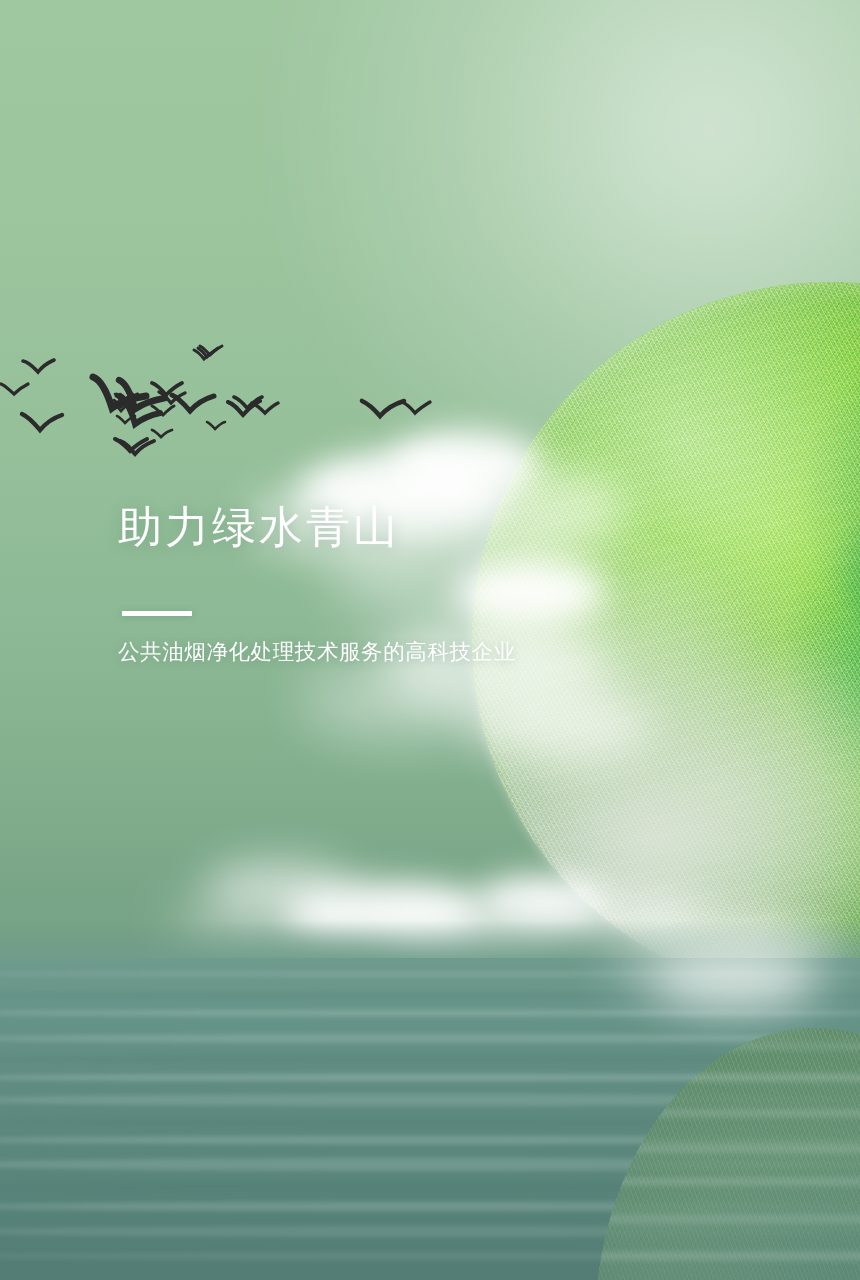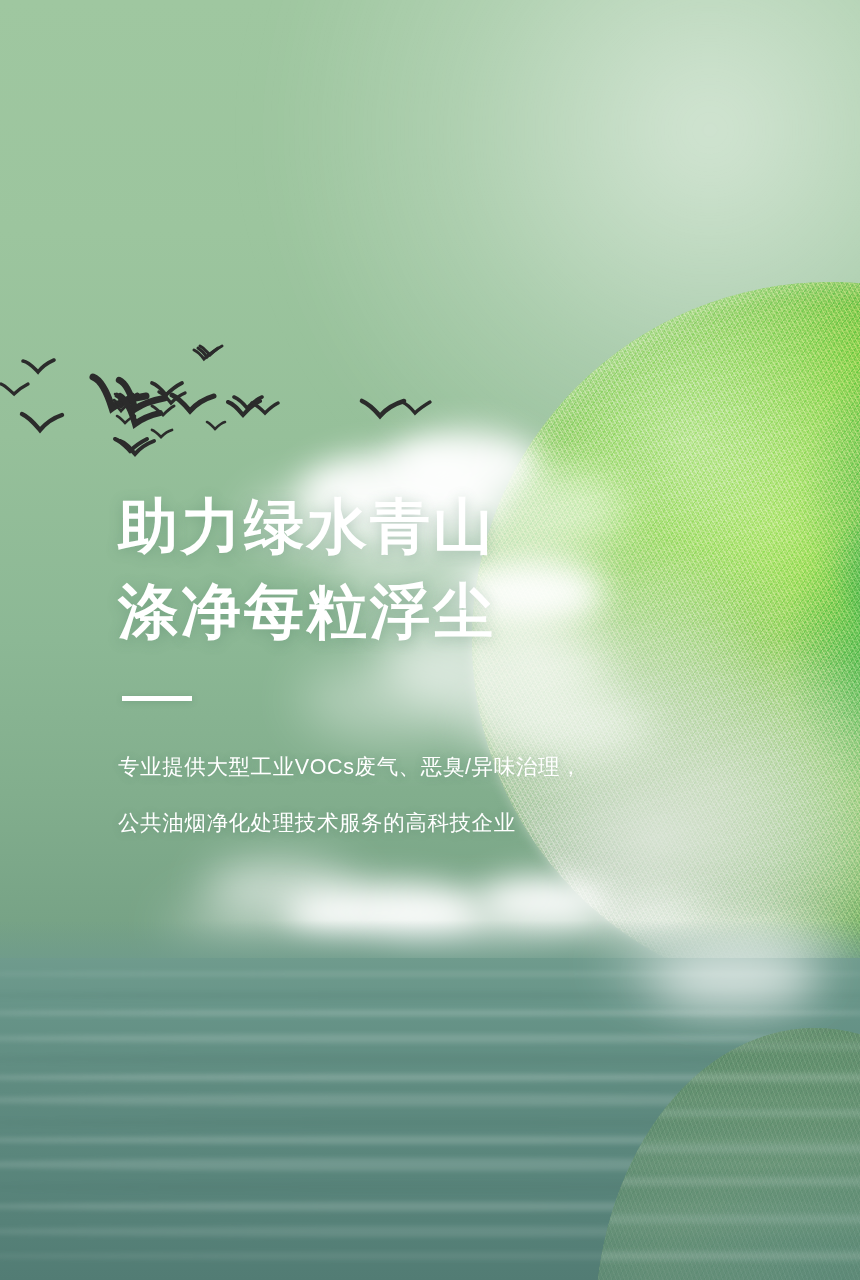--- a/index.html
+++ b/index.html
@@ -109,22 +109,22 @@
 
   
   .birds{position:absolute;inset:0;pointer-events:none;}
   .bird{position:absolute;}
   .bird svg{display:block;overflow:visible;}
 
   
   .copy{position:absolute;left:118px;top:484px;width:560px;}
   .headline{
     color:#ffffff;
-    font-size:60px;
-    font-weight:bold;
+    font-size:44px;
+    font-weight:normal;
     line-height:85px;
     letter-spacing:3px;
     text-shadow:0 2px 14px rgba(60,110,85,.30);
     white-space:nowrap;
   }
   .divider{
     width:70px;height:5px;background:#ffffff;
     margin-top:42px;margin-left:4px;
     box-shadow:0 1px 6px rgba(60,110,85,.25);
   }
@@ -364,19 +364,17 @@
     <div class="reflect-streak" style="top:186px;height:10px;opacity:.45;"></div>
     <div class="reflect-streak" style="top:224px;height:8px;opacity:.5;"></div>
 
   </div>
 
   <div class="cl faint" style="left:610px;top:930px;width:220px;height:70px;"></div>
   <div class="cl soft" style="left:655px;top:952px;width:160px;height:56px;"></div>
 
   <div class="copy">
     <div class="headline">助力绿水青山</div>
-    <div class="headline">涤净每粒浮尘</div>
     <div class="divider"></div>
-    <div class="subcopy">专业提供大型工业VOCs废气、恶臭/异味治理，</div>
     <div class="subcopy" style="margin-top:16px;">公共油烟净化处理技术服务的高科技企业</div>
   </div>
 
 </div>
 
 </body></html>

